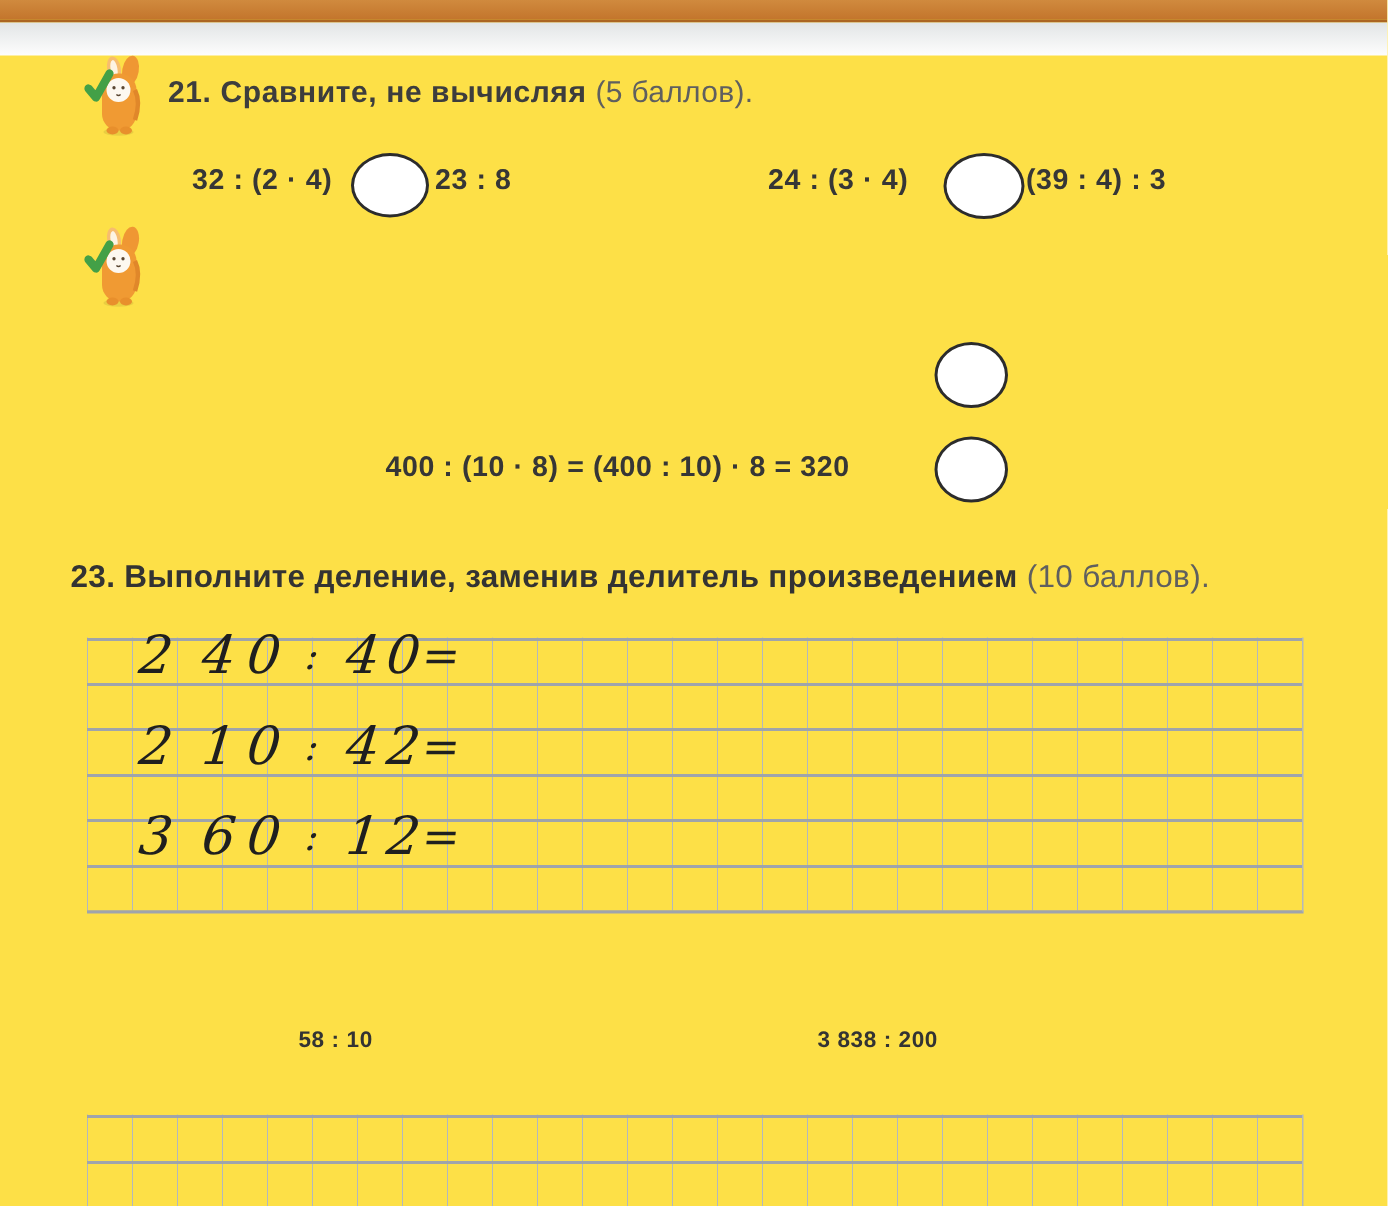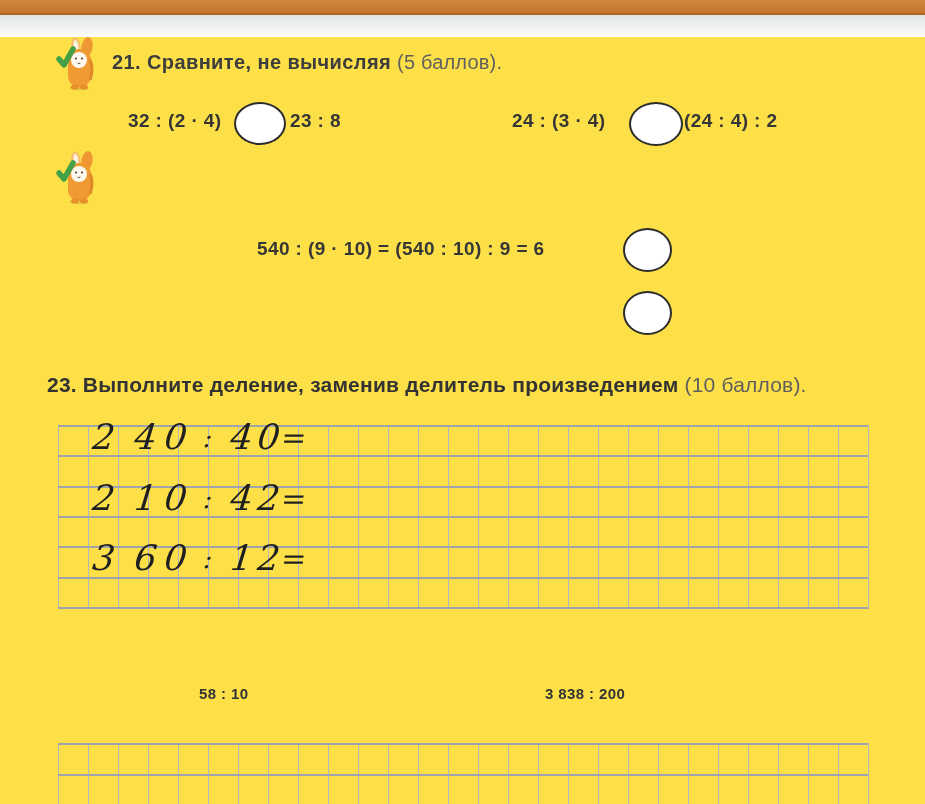--- a/index.html
+++ b/index.html
@@ -60,42 +60,42 @@
     <span>21. Сравните, не вычисляя</span>
     <span class="pts">(5 баллов).</span>
   </div>
 
   <div class="expr" style="left:128px;top:110px">32 : (2 · 4)</div>
   <div class="bubble" style="left:234px;top:102px;width:48px;height:39px"></div>
   <div class="expr" style="left:290px;top:110px">23 : 8</div>
 
   <div class="expr" style="left:512px;top:110px">24 : (3 · 4)</div>
   <div class="bubble" style="left:629px;top:102px;width:50px;height:40px"></div>
-  <div class="expr" style="left:684px;top:110px">(24 : 4) : 2</div>
+  <div class="expr" style="left:684px;top:110px">(39 : 4) : 3</div>
 
   <svg class="mascot" style="left:54px;top:150px" viewBox="0 0 48 56">
     <ellipse cx="25" cy="52" rx="10" ry="2.5" fill="rgba(0,0,0,0.08)"></ellipse>
     <ellipse cx="33" cy="11" rx="5.5" ry="10" fill="#ef9733" transform="rotate(10 33 11)"></ellipse>
     <ellipse cx="22" cy="10" rx="4.6" ry="8.5" fill="#f7bd6e" transform="rotate(-10 22 10)"></ellipse>
     <ellipse cx="22" cy="10" rx="2.3" ry="6" fill="#fdf3e3" transform="rotate(-10 22 10)"></ellipse>
     <rect x="14" y="13" width="23" height="38" rx="11" fill="#f09a33"></rect>
     <path d="M36 24 q4 8 0 20" stroke="#e0872a" stroke-width="3" fill="none"></path>
     <ellipse cx="21" cy="51" rx="4" ry="2.6" fill="#e88f2c"></ellipse>
     <ellipse cx="30" cy="51" rx="4" ry="2.6" fill="#e88f2c"></ellipse>
     <circle cx="25" cy="24" r="8" fill="#fdf8f0"></circle>
     <circle cx="22" cy="22.5" r="1.1" fill="#5a4632"></circle>
     <circle cx="28" cy="22.5" r="1.1" fill="#5a4632"></circle>
     <path d="M23.6 27 q1.4 1.3 2.8 0" stroke="#5a4632" stroke-width="0.9" fill="none"></path>
     <path d="M5 23 L10 29 L19 13" stroke="#43a047" stroke-width="5.5" fill="none" stroke-linecap="round" stroke-linejoin="round"></path>
   </svg>
 
 
-  <div class="expr" style="left:257px;top:238px">540 : (9 · 10) = (540 : 10) : 9 = 6</div>
   <div class="bubble" style="left:623px;top:228px;width:45px;height:40px"></div>
 
+  <div class="expr" style="left:257px;top:301px">400 : (10 · 8) = (400 : 10) · 8 = 320</div>
   <div class="bubble" style="left:623px;top:291px;width:45px;height:40px"></div>
 
   <div class="task-head narrow" style="left:47px;top:373px">
     <span>23. Выполните деление, заменив делитель произведением</span>
     <span class="pts">(10 баллов).</span>
   </div>
 
   <div class="grid" id="grid23" style="left: 58px; top: 425px; --ch: 30.33px; width: 810px; height: 181.98px;">
       <span class="hw" style="left: 46px; top: 14px;">2</span>
       <span class="hw" style="left: 88px; top: 14px;">4</span>

